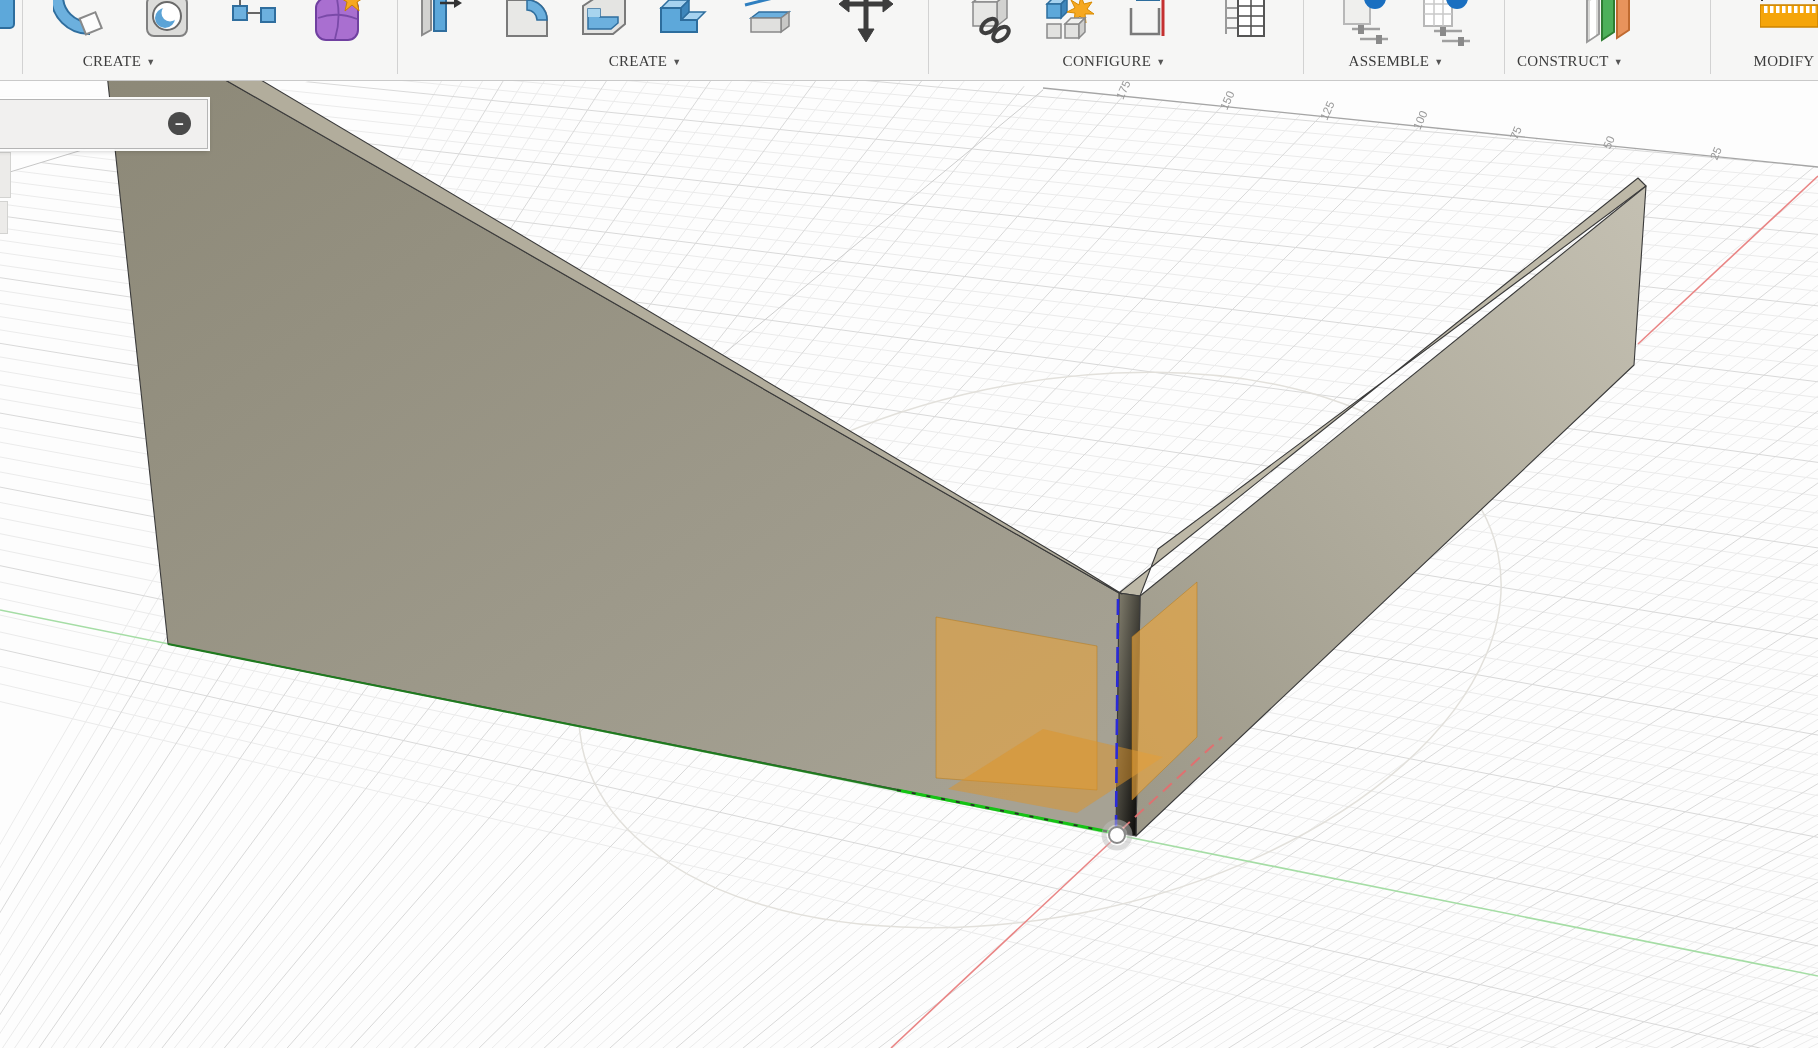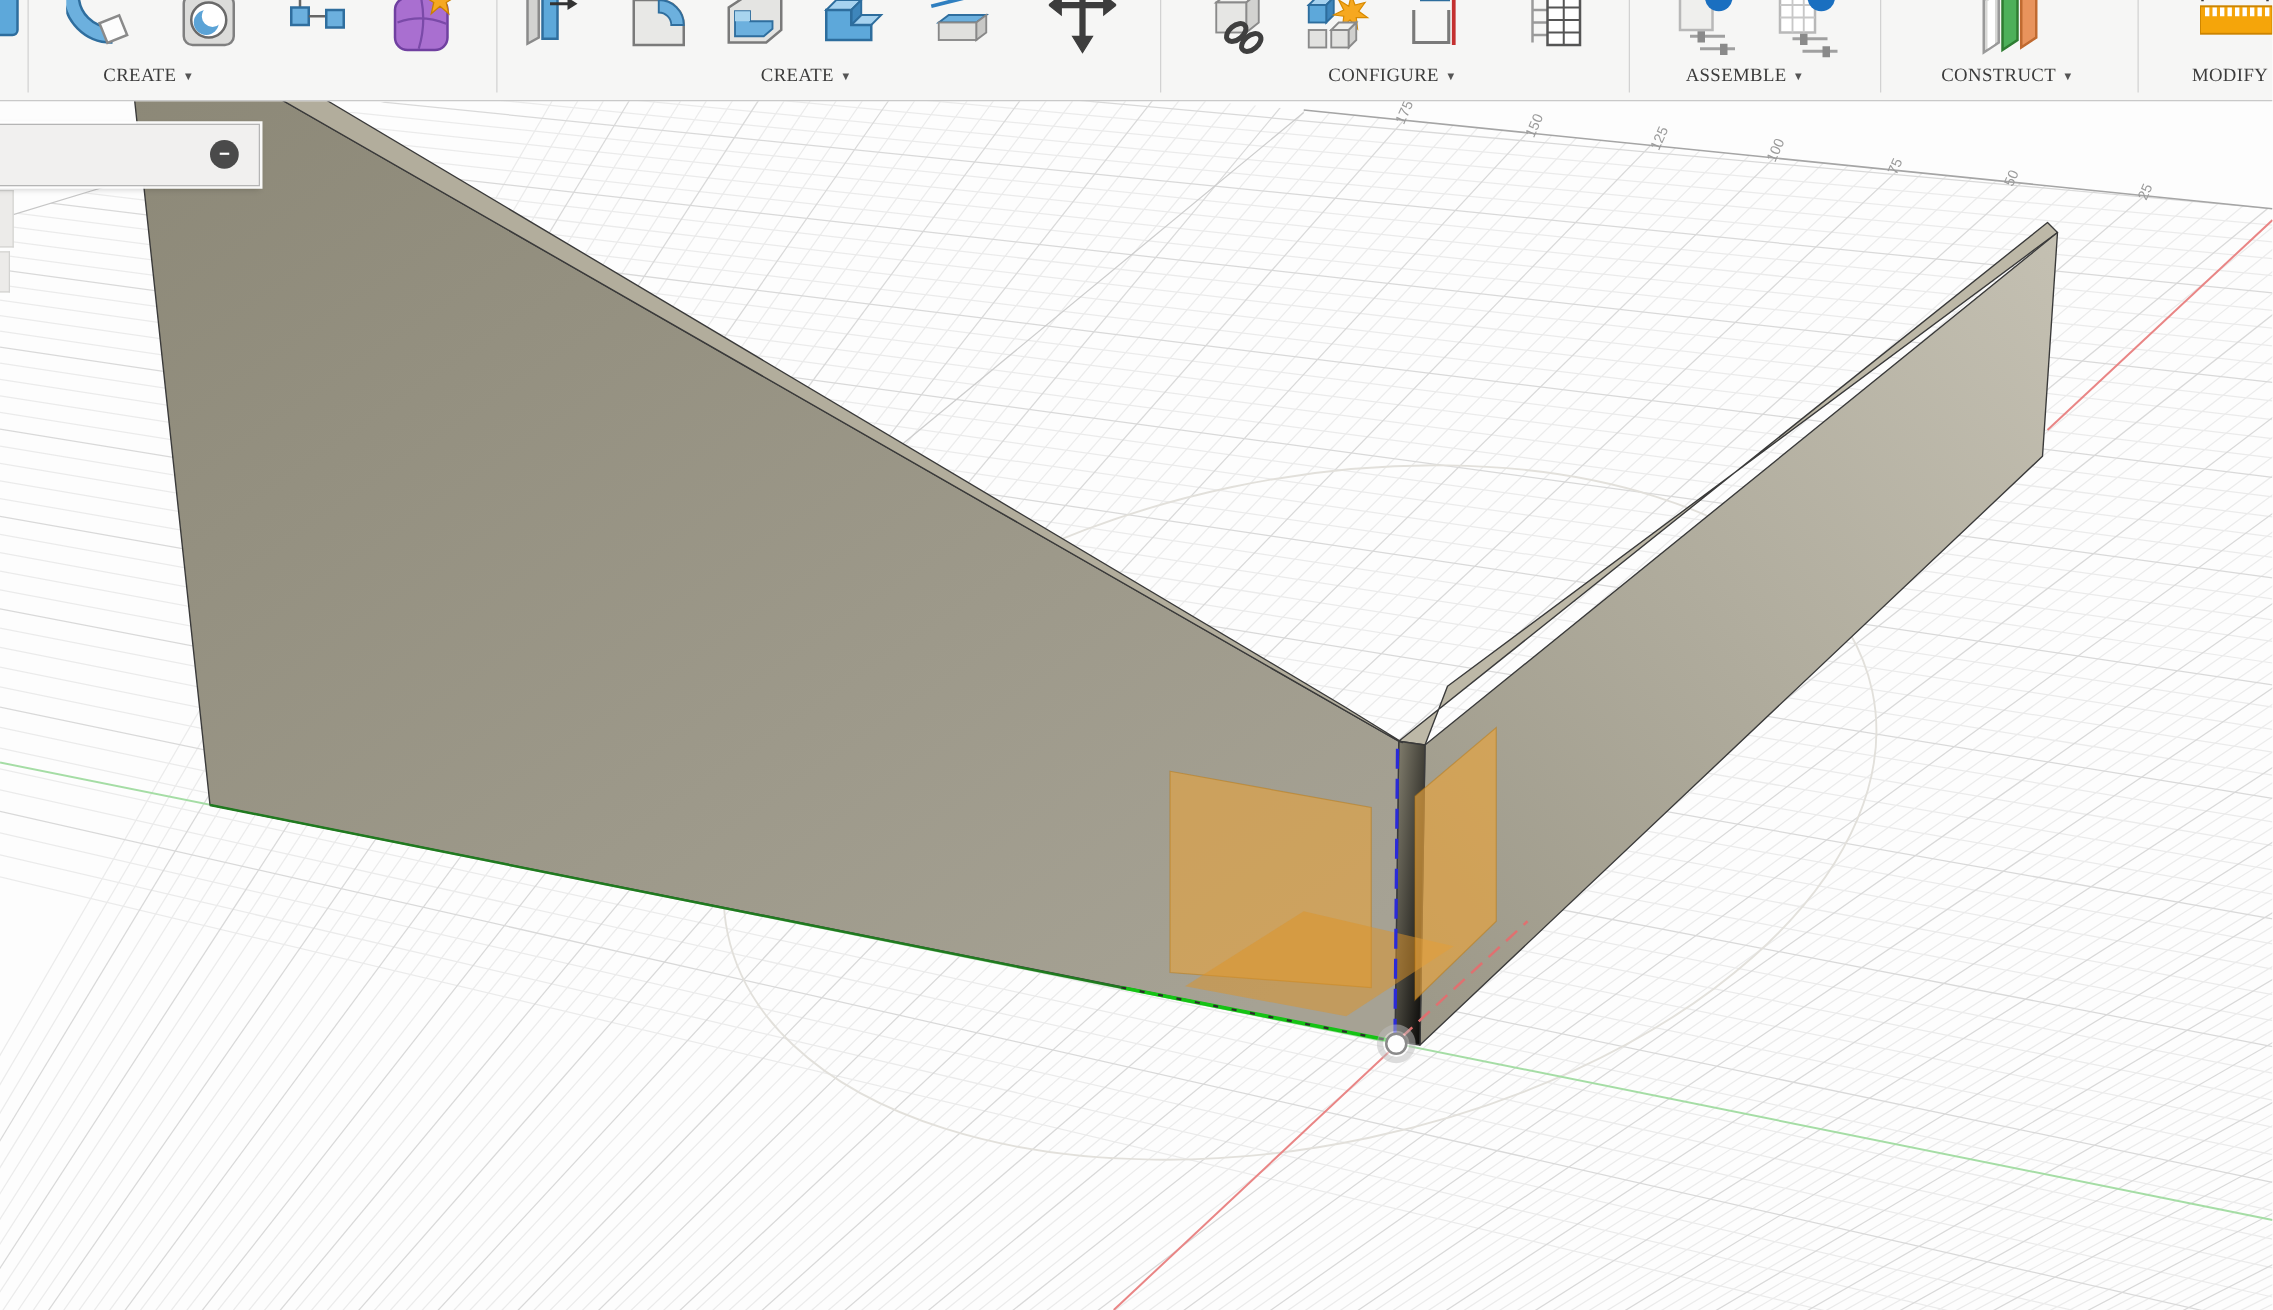--- a/index.html
+++ b/index.html
@@ -478,21 +478,21 @@
       <rect x="40" y="18" width="3.5" height="7"></rect>
         <rect x="46" y="18" width="3.5" height="7"></rect>
       <rect x="52" y="18" width="3.5" height="7"></rect>
     </g>
   </svg>
 
   <div class="tb-label" style="left:119px"><span>CREATE</span><span class="tb-caret">▼</span></div>
   <div class="tb-label" style="left:645px"><span>CREATE</span><span class="tb-caret">▼</span></div>
   <div class="tb-label" style="left:1114px"><span>CONFIGURE</span><span class="tb-caret">▼</span></div>
   <div class="tb-label" style="left:1396px"><span>ASSEMBLE</span><span class="tb-caret">▼</span></div>
-  <div class="tb-label" style="left:1606px"><span>CONSTRUCT</span><span class="tb-caret">▼</span></div>
+  <div class="tb-label" style="left:1570px"><span>CONSTRUCT</span><span class="tb-caret">▼</span></div>
   <div class="tb-label" style="left:1784px"><span>MODIFY</span></div>
 </div>
 
 <div id="mini-dialog">
   <div id="dialog-collapse">−</div>
 </div>
 <div id="remnant-1" class="left-remnant"></div>
 <div id="remnant-2" class="left-remnant"></div>
 
 </body></html>

